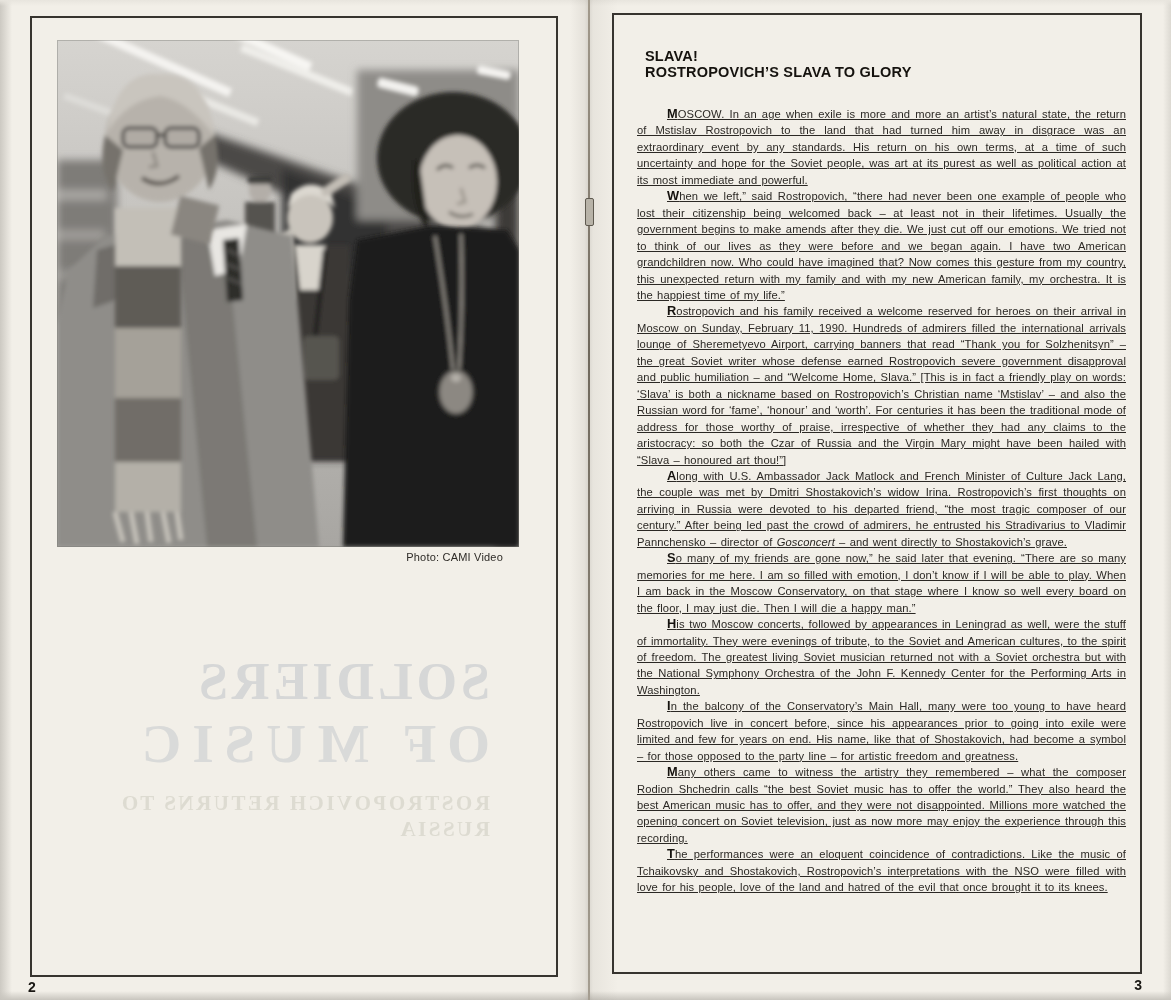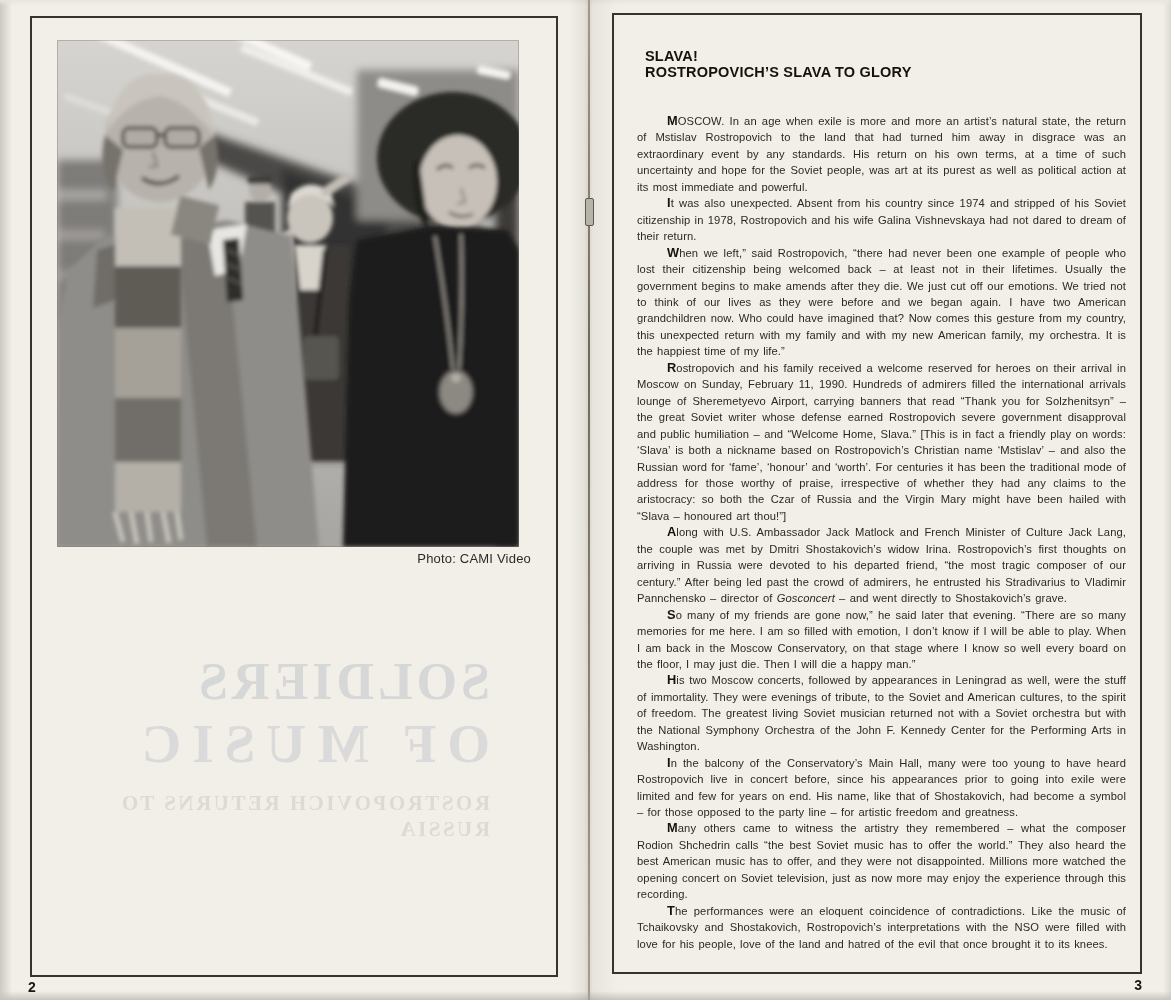--- a/index.html
+++ b/index.html
@@ -20,22 +20,22 @@
 
   
   .page-box{position:absolute;border:2px solid #37342f;background:transparent;}
   .box-left{left:30px;top:16px;width:524px;height:957px;}
   .box-right{left:612px;top:13px;width:526px;height:957px;}
 
   
   .photo{position:absolute;left:57px;top:40px;width:462px;height:507px;
     background:#9a9a9a;overflow:hidden;}
   .photo svg{display:block;}
-  .photo-caption{position:absolute;left:331px;top:551px;width:200px;
-    text-align:right;font-size:13px;color:#2e2b27;letter-spacing:0.2px;}
+  .photo-caption{position:absolute;left:303px;top:551px;width:200px;
+    text-align:right;font-size:11px;color:#2e2b27;letter-spacing:0.2px;}
 
   
   .bleed{position:absolute;left:40px;top:652px;width:480px;height:240px;
     transform:scaleX(-1);padding-left:0;pointer-events:none;}
   .bleed .b1{margin-left:30px;font-family:"Liberation Serif",serif;font-weight:700;
     font-size:52px;letter-spacing:4px;color:rgba(148,158,174,0.30);line-height:60px;}
   .bleed .b2{margin-left:30px;font-family:"Liberation Serif",serif;font-weight:700;
     font-size:55px;letter-spacing:11px;color:rgba(148,158,174,0.26);line-height:64px;}
   .bleed .b3{margin-left:30px;margin-top:14px;font-family:"Liberation Serif",serif;font-weight:700;
     font-size:21px;letter-spacing:2.5px;color:rgba(170,168,150,0.28);line-height:26px;}
@@ -54,21 +54,21 @@
       rgba(110,104,94,0) 100%);}
   .gutter-line{position:absolute;left:588px;top:0;width:2px;height:1000px;
     background:linear-gradient(180deg,#a29a8c 0%,#6f685c 35%,#8a8376 70%,#a59e91 100%);}
   .staple{position:absolute;left:585px;top:198px;width:7px;height:26px;
     border:1px solid #5f5a50;background:#b8b3a8;border-radius:2px;}
 
   
   .article{position:absolute;left:637px;top:40px;width:489px;color:#2b2824;}
   .article h1{margin:8px;font-size:14.5px;line-height:16px;font-weight:800;
     letter-spacing:0.2px;color:#15120e;}
-  .article .body{margin-top:33px;}
+  .article .body{margin-top:26px;text-decoration:underline;}
   .article p{margin:0;font-size:11.2px;line-height:16.45px;text-align:justify;
     text-indent:30px;word-spacing:1px;letter-spacing:0.1px;}
   .article p .lead{font-weight:800;font-size:12.8px;color:#15120e;}
   .article p .it{font-style:italic;}
 </style>
 </head>
 <body>
 
 <div class="spread">
 
@@ -212,21 +212,20 @@
 
   <div class="page-box box-right"></div>
 
   <div class="article">
     <h1>
       <span>SLAVA!</span><br>
       <span>ROSTROPOVICH’S SLAVA TO GLORY</span>
     </h1>
     <div class="body">
       <p><span class="lead">M</span><span>OSCOW. In an age when exile is more and more an artist’s natural state, the return of Mstislav Rostropovich to the land that had turned him away in disgrace was an extraordinary event by any standards. His return on his own terms, at a time of such uncertainty and hope for the Soviet people, was art at its purest as well as political action at its most immediate and powerful.</span></p>
-      <p><span class="lead">I</span><span>t was also unexpected. Absent from his country since 1974 and stripped of his Soviet citizenship in 1978, Rostropovich and his wife Galina Vishnevskaya had not dared to dream of their return.</span></p>
       <p><span class="lead">W</span><span>hen we left,” said Rostropovich, “there had never been one example of people who lost their citizenship being welcomed back – at least not in their lifetimes. Usually the government begins to make amends after they die. We just cut off our emotions. We tried not to think of our lives as they were before and we began again. I have two American grandchildren now. Who could have imagined that? Now comes this gesture from my country, this unexpected return with my family and with my new American family, my orchestra. It is the happiest time of my life.”</span></p>
       <p><span class="lead">R</span><span>ostropovich and his family received a welcome reserved for heroes on their arrival in Moscow on Sunday, February 11, 1990. Hundreds of admirers filled the international arrivals lounge of Sheremetyevo Airport, carrying banners that read “Thank you for Solzhenitsyn” – the great Soviet writer whose defense earned Rostropovich severe government disapproval and public humiliation – and “Welcome Home, Slava.” [This is in fact a friendly play on words: ‘Slava’ is both a nickname based on Rostropovich’s Christian name ‘Mstislav’ – and also the Russian word for ‘fame’, ‘honour’ and ‘worth’. For centuries it has been the traditional mode of address for those worthy of praise, irrespective of whether they had any claims to the aristocracy: so both the Czar of Russia and the Virgin Mary might have been hailed with “Slava – honoured art thou!”]</span></p>
       <p><span class="lead">A</span><span>long with U.S. Ambassador Jack Matlock and French Minister of Culture Jack Lang, the couple was met by Dmitri Shostakovich’s widow Irina. Rostropovich’s first thoughts on arriving in Russia were devoted to his departed friend, “the most tragic composer of our century.” After being led past the crowd of admirers, he entrusted his Stradivarius to Vladimir Pannchensko – director of </span><span class="it">Gosconcert</span><span> – and went directly to Shostakovich’s grave.</span></p>
       <p><span class="lead">S</span><span>o many of my friends are gone now,” he said later that evening. “There are so many memories for me here. I am so filled with emotion, I don’t know if I will be able to play. When I am back in the Moscow Conservatory, on that stage where I know so well every board on the floor, I may just die. Then I will die a happy man.”</span></p>
       <p><span class="lead">H</span><span>is two Moscow concerts, followed by appearances in Leningrad as well, were the stuff of immortality. They were evenings of tribute, to the Soviet and American cultures, to the spirit of freedom. The greatest living Soviet musician returned not with a Soviet orchestra but with the National Symphony Orchestra of the John F. Kennedy Center for the Performing Arts in Washington.</span></p>
       <p><span class="lead">I</span><span>n the balcony of the Conservatory’s Main Hall, many were too young to have heard Rostropovich live in concert before, since his appearances prior to going into exile were limited and few for years on end. His name, like that of Shostakovich, had become a symbol – for those opposed to the party line – for artistic freedom and greatness.</span></p>
       <p><span class="lead">M</span><span>any others came to witness the artistry they remembered – what the composer Rodion Shchedrin calls “the best Soviet music has to offer the world.” They also heard the best American music has to offer, and they were not disappointed. Millions more watched the opening concert on Soviet television, just as now more may enjoy the experience through this recording.</span></p>
       <p><span class="lead">T</span><span>he performances were an eloquent coincidence of contradictions. Like the music of Tchaikovsky and Shostakovich, Rostropovich’s interpretations with the NSO were filled with love for his people, love of the land and hatred of the evil that once brought it to its knees.</span></p>
     </div>
   </div>

